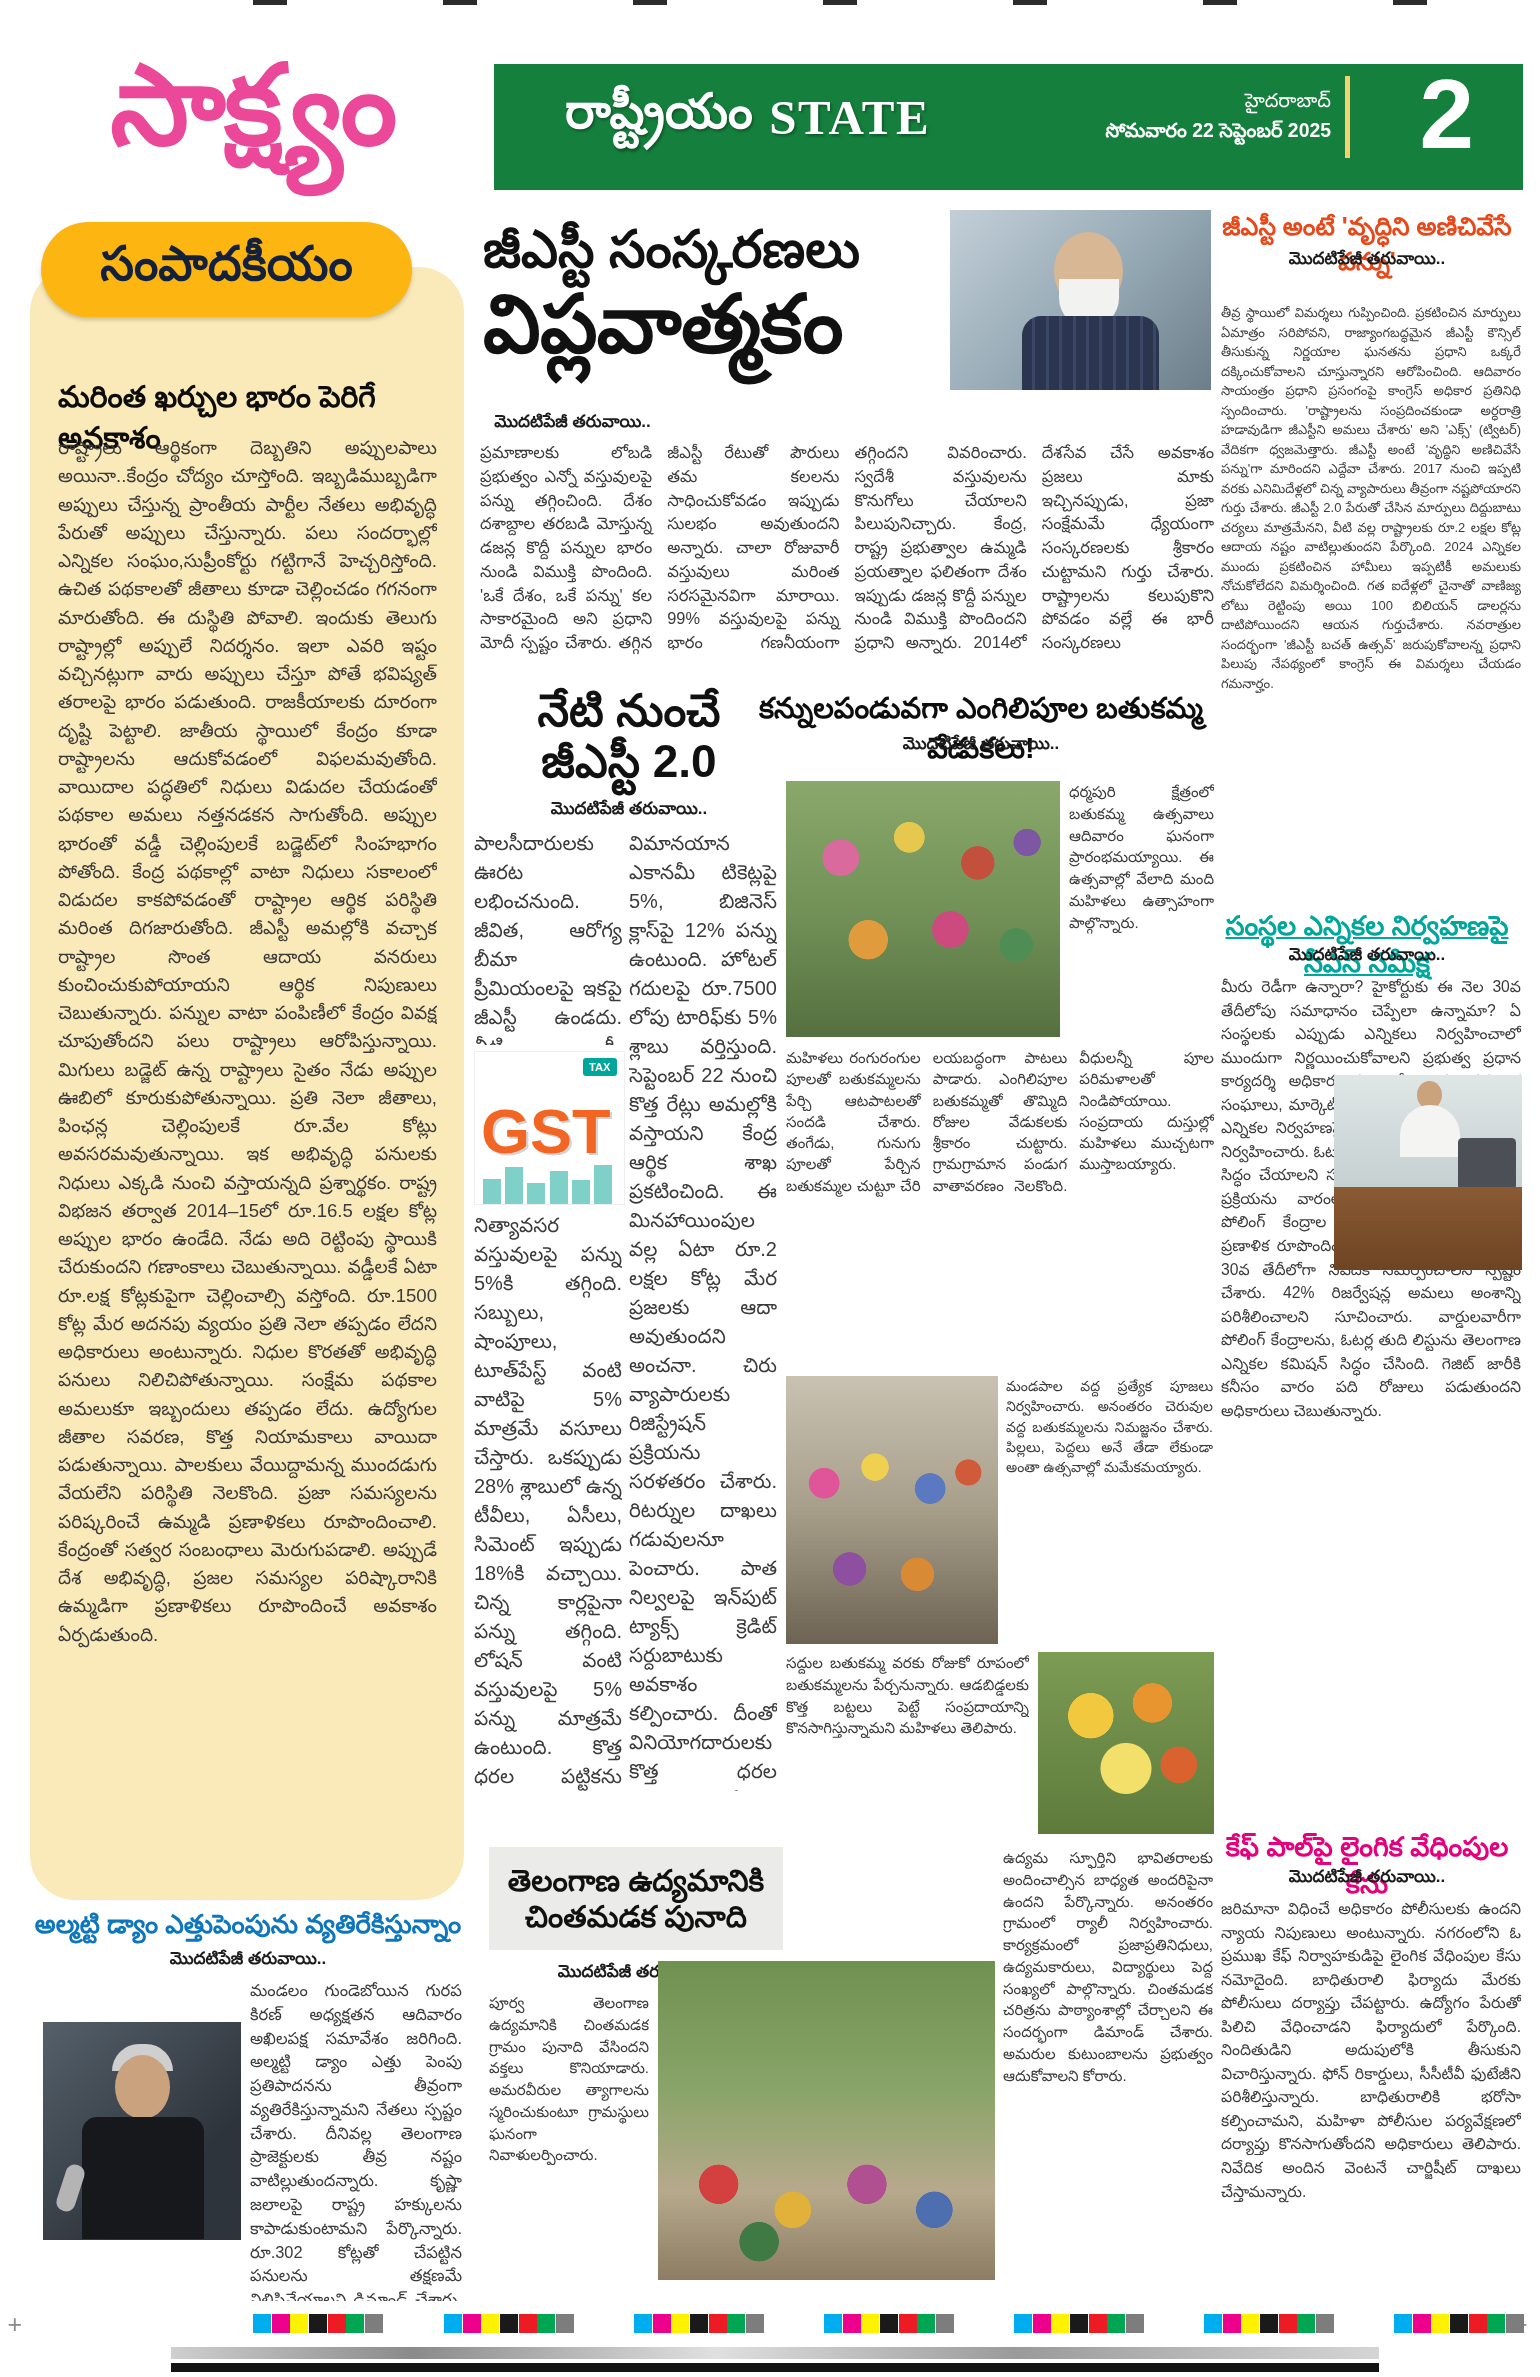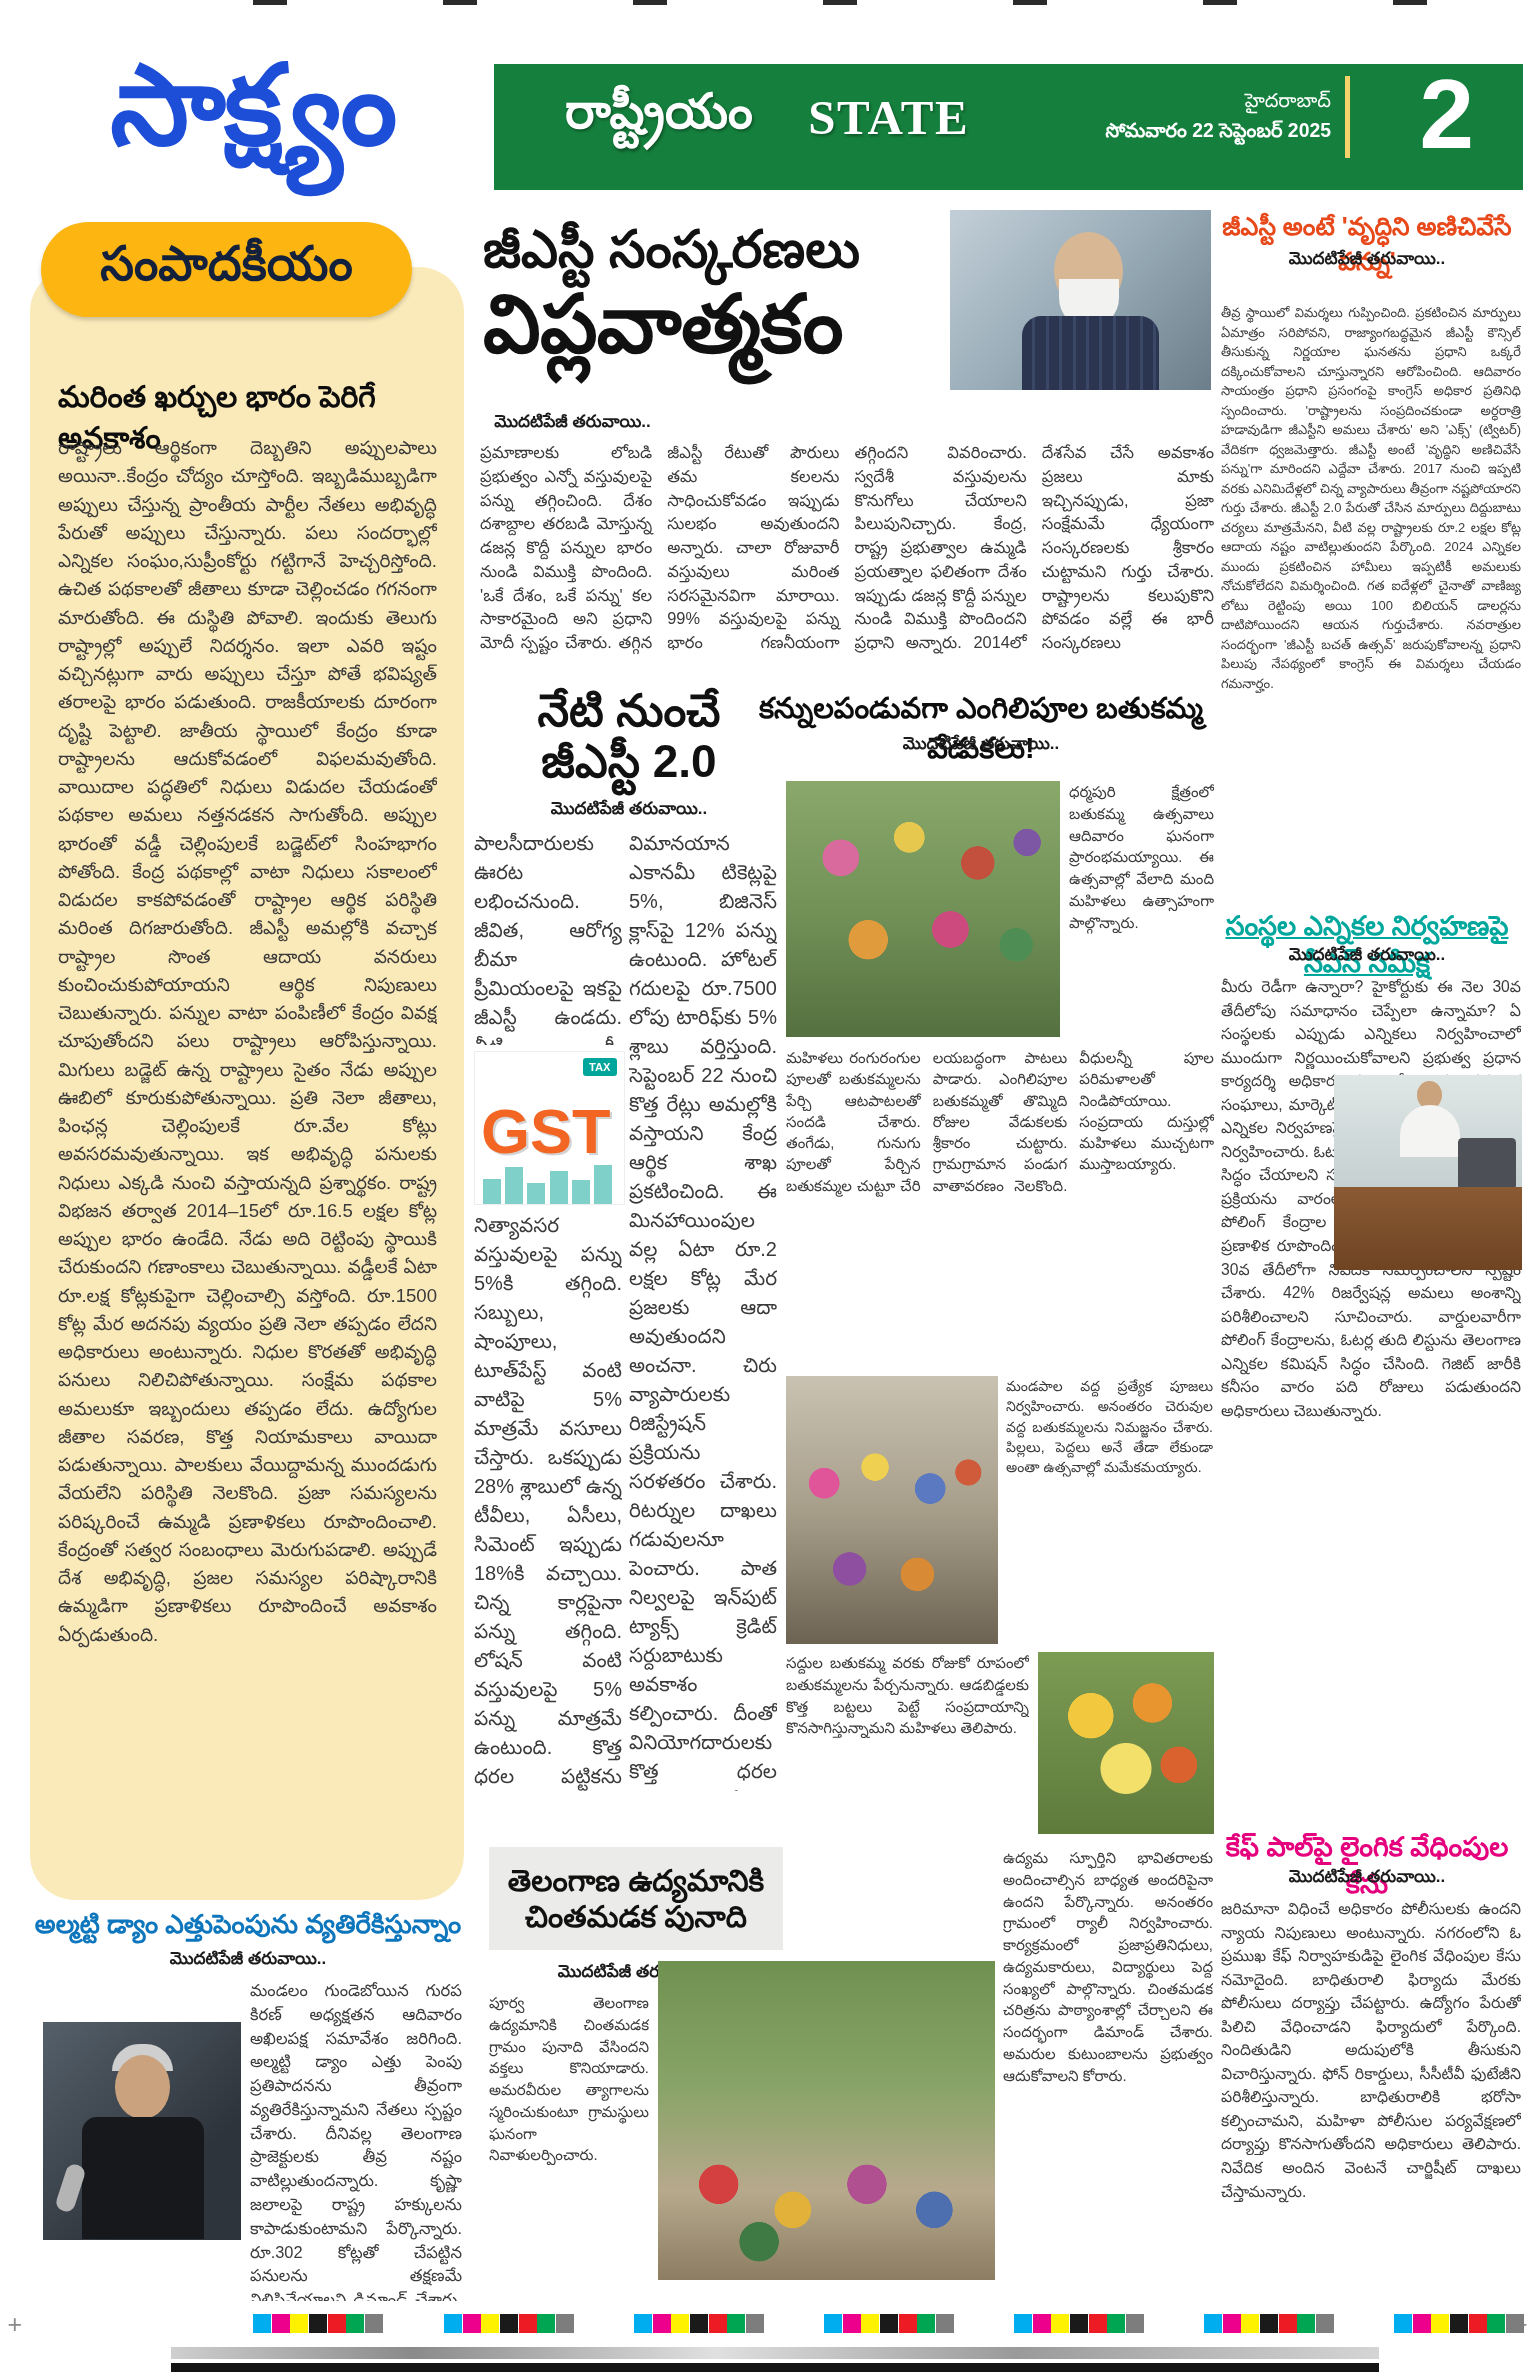--- a/index.html
+++ b/index.html
@@ -4,25 +4,25 @@
 <style>
   html,body{margin:0;padding:0;background:#e8e8e8;}
   #page{position:relative;width:1541px;height:2377px;background:#ffffff;overflow:hidden;
         font-family:"Liberation Sans","DejaVu Sans",sans-serif;color:#222;}
   .abs{position:absolute;}
   .bodytext{color:#3a3a3a;overflow:hidden;text-align:justify;}
   .byline{font-weight:bold;text-align:center;font-size:17px;color:#1c1c1c;}
 
   
   #masthead{left:37px;top:22.4px;width:432px;height:195px;display:flex;align-items:center;justify-content:center;
-            font-size:112px;font-weight:800;color:#1d4ed8;letter-spacing:-1.5px;}
+            font-size:112px;font-weight:800;color:#ec4899;letter-spacing:-1.5px;}
   #banner{left:494px;top:64px;width:1029px;height:126px;background:#15803d;}
   #banner-title{position:absolute;left:71px;top:0;height:106px;display:flex;align-items:center;gap:16.4px;
                 color:#ffffff;font-size:49px;font-weight:bold;text-shadow:1.5px 2.2px 3px rgba(0,0,0,.35);}
-  #banner-title .en{font-family:"Liberation Serif","DejaVu Serif",serif;letter-spacing:1.5px;margin-left:39px;}
+  #banner-title .en{font-family:"Liberation Serif","DejaVu Serif",serif;letter-spacing:1.5px;}
   #dateblock{position:absolute;right:192px;top:22.4px;text-align:right;color:#ffffff;line-height:1.5;}
   #dateblock .l1{font-size:19.4px;} #dateblock .l2{font-size:19.4px;font-weight:bold;}
   #banner-divider{position:absolute;right:173px;top:12px;width:5.2px;height:82px;background:#f5d36a;}
   #pagenum{position:absolute;right:49px;top:-6px;font-size:98px;font-weight:800;color:#ffffff;}
 
   
   #ed-box{left:30px;top:267px;width:434px;height:1633px;background:#fbeab9;border-radius:45px;}
   #ed-pill{left:41px;top:222px;width:371px;height:95px;background:#fcb511;border-radius:48px;
            display:flex;align-items:center;justify-content:center;font-size:48px;font-weight:800;color:#14213d;
            box-shadow:0 3px 4.5px rgba(0,0,0,.18);}

